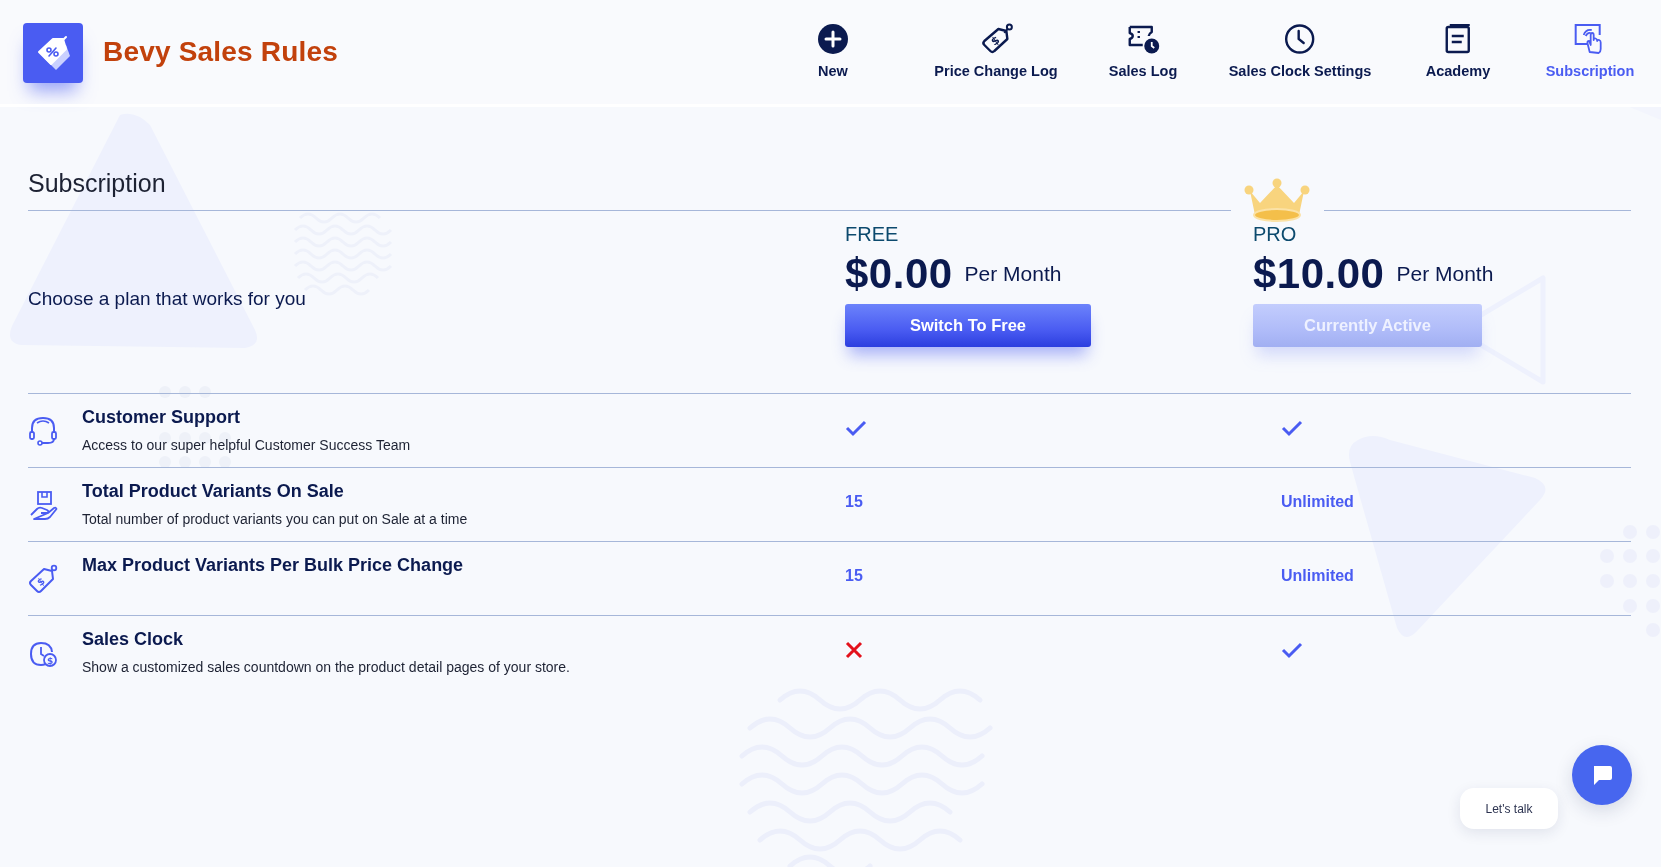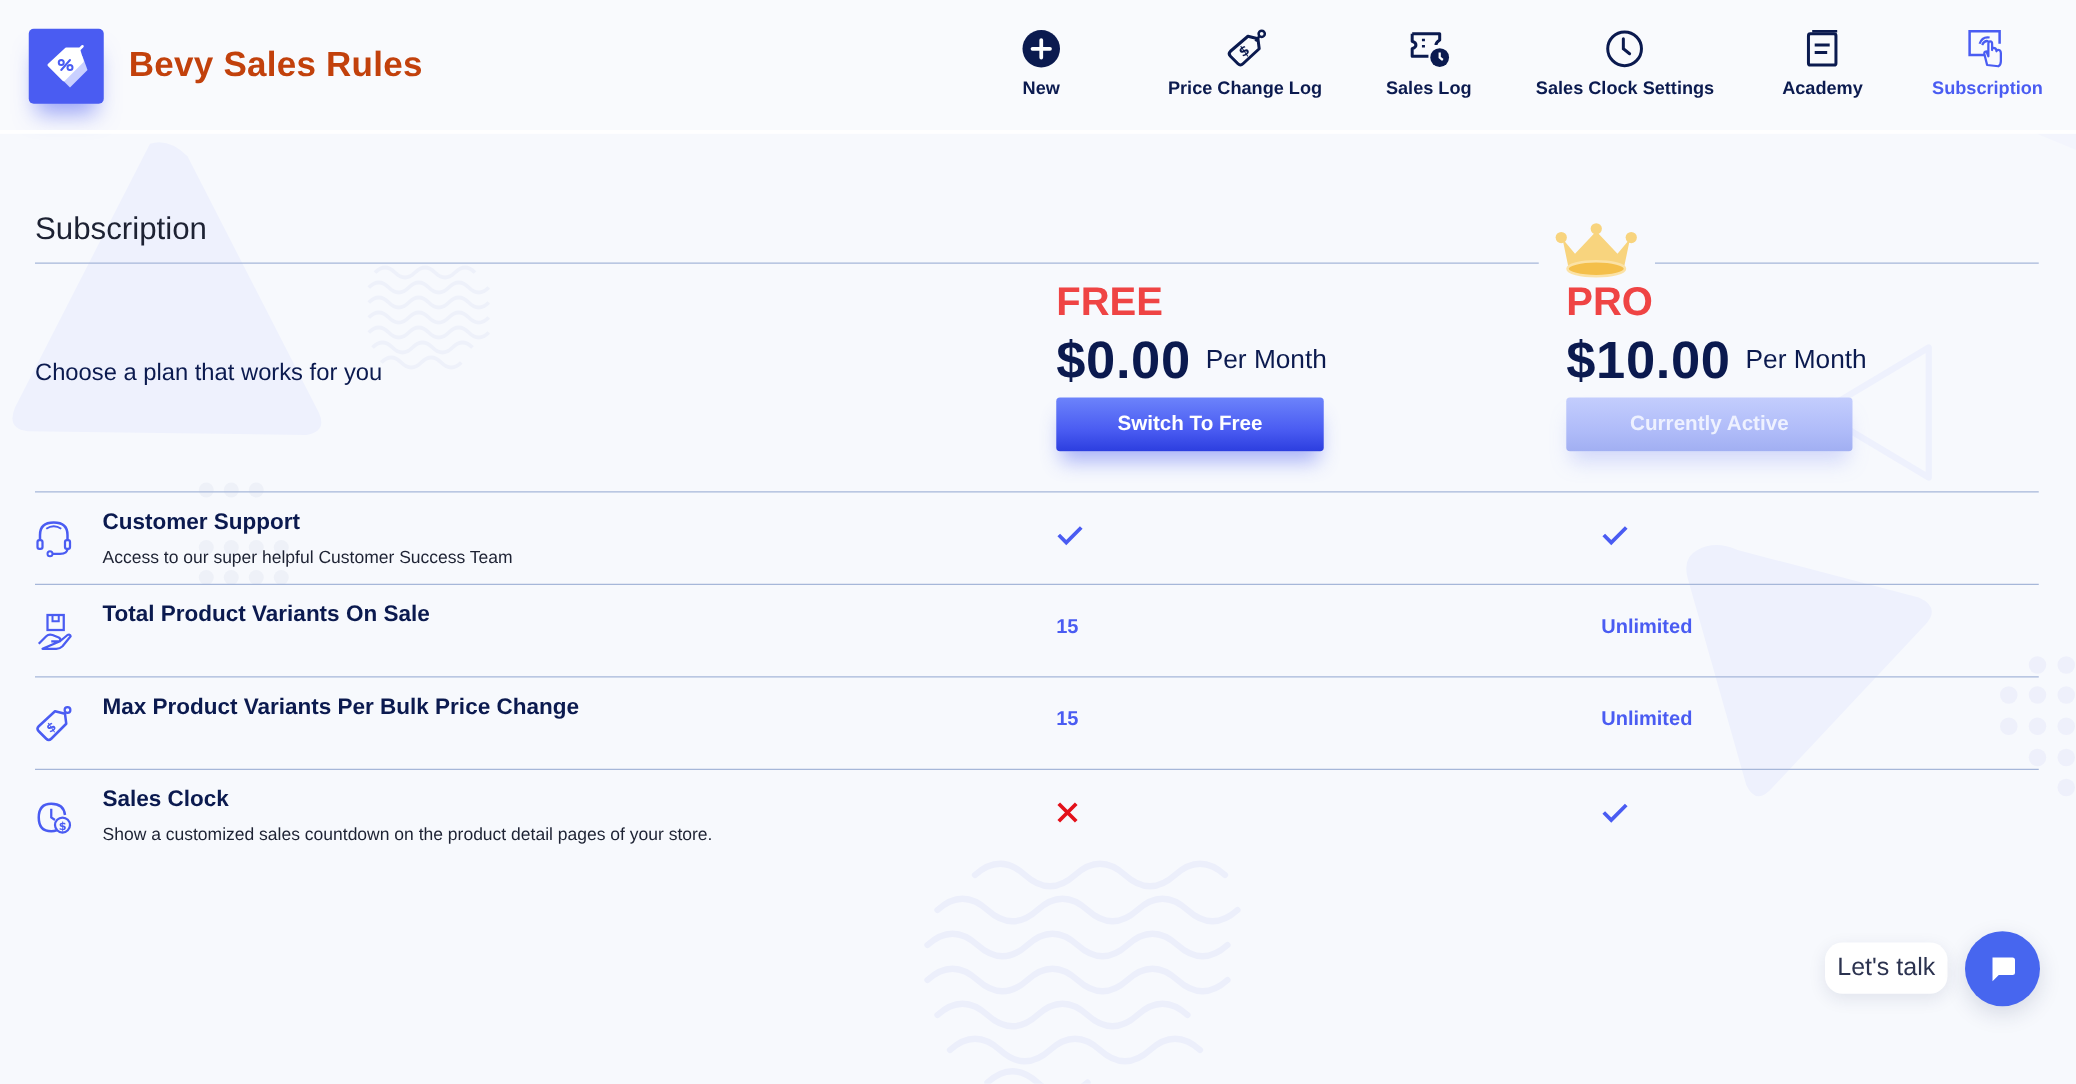--- a/index.html
+++ b/index.html
@@ -47,32 +47,32 @@
   .page-title {
     position: absolute; left: 28px; top: 62px;
     font-size: 25px; font-weight: 400; color: #1d2233;
   }
   .divider { position: absolute; height: 1px; background: #a6b7d9; }
 
   .heading-1 { position: absolute; left: 28px; top: 117px; font-size: 42px; font-weight: 400; color: #0b1a4f; }
   .heading-2 { position: absolute; left: 28px; top: 181px; font-size: 19px; font-weight: 400; color: #0b1a4f; }
 
   .plan { position: absolute; top: 116px; }
-  .plan-name { font-size: 32px; font-weight: 700; color: #ef4444; }
+  .plan-name { font-size: 20px; font-weight: 400; color: #0c4a6e; }
   .plan-price { margin-top: 4px; display: flex; align-items: center; }
   .plan-price .amount { font-size: 42px; font-weight: 700; color: #0b1a4f; letter-spacing: 0.5px; }
   .plan-price .period { margin-left: 12px; font-size: 21px; color: #0b1a4f; }
   .plan-btn {
     margin-top: 6px; height: 43px; border-radius: 3px; border: none;
     display: flex; align-items: center; justify-content: center;
     font-family: "Liberation Sans", "DejaVu Sans", sans-serif;
     font-size: 16.5px; font-weight: 700; color: #ffffff; cursor: pointer;
   }
   .btn-free {
-    width: 214px;
+    width: 246px;
     background: linear-gradient(180deg, #6c83fb 0%, #4a5cf2 60%, #2c3edf 100%);
     box-shadow: 0 12px 16px -4px rgba(74,92,242,0.45);
   }
   .btn-active {
     width: 229px;
     background: linear-gradient(180deg, #c3cdfd 0%, #b0bcf9 60%, #a1aff2 100%);
     color: #eef1ff;
     box-shadow: 0 12px 16px -4px rgba(140,155,245,0.35);
   }
   .crown { position: absolute; left: 1244px; top: 70px; width: 66px; height: 46px; }
@@ -81,25 +81,25 @@
   .feature-row { position: absolute; left: 28px; width: 1603px; height: 74px; }
   .feature-icon { position: absolute; left: 0; top: 22px; width: 30px; height: 32px; }
   .feature-title { position: absolute; left: 54px; top: 14px; font-size: 18px; font-weight: 700; color: #0b1a4f; white-space: nowrap; }
   .feature-desc { position: absolute; left: 54px; top: 44px; font-size: 14px; color: #1d2233; white-space: nowrap; }
   .cell { position: absolute; top: 26px; font-size: 16px; font-weight: 700; color: #4a5cf2; }
   .cell-free { left: 817px; }
   .cell-pro { left: 1225px; margin-left: 28px; }
 
   
   .chat-pill {
-    position: absolute; left: 1460px; top: 754px; width: 98px; height: 41px;
+    position: absolute; left: 1460px; top: 788px; width: 98px; height: 41px;
     background: #ffffff; border-radius: 14px;
     box-shadow: 0 4px 14px rgba(30,40,90,0.10);
     display: flex; align-items: center; justify-content: center;
-    font-size: 20px; color: #2c3350; z-index: 3; cursor: pointer;
+    font-size: 12px; color: #2c3350; z-index: 3; cursor: pointer;
   }
   .chat-button {
     position: absolute; left: 1572px; top: 745px; width: 60px; height: 60px;
     border-radius: 50%; background: #4766ef;
     box-shadow: 0 6px 18px rgba(30,40,90,0.15);
     display: flex; align-items: center; justify-content: center; z-index: 3; cursor: pointer;
   }
 </style>
 </head>
 <body>
@@ -316,20 +316,21 @@
 
   <div class="divider" style="left:28px; top:360px; width:1603px;"></div>
 
   <div class="feature-row" style="top:360px">
     <svg class="feature-icon" viewBox="0 0 30 32">
       <rect x="10" y="3" width="13" height="12" fill="none" stroke="#4a5cf2" stroke-width="1.8"></rect>
       <path d="M14 3 V8 H19 V3" fill="none" stroke="#4a5cf2" stroke-width="1.6"></path>
       <path d="M3 26 L9 20 Q11 18 14 19 L19 21 Q21 22 20 24 H13 M20 24 L26 19 Q28 18 28.5 20 L22 28 Q20 30 17 30 H9 L6 30 Z" fill="none" stroke="#4a5cf2" stroke-width="1.8" stroke-linejoin="round"></path>
     </svg>
     <div class="feature-title">Total Product Variants On Sale</div>
+    <div class="feature-desc">Total number of product variants you can put on Sale at a time</div>
     <div class="cell cell-free">15</div>
     <div class="cell cell-pro">Unlimited</div>
   </div>
 
   <div class="divider" style="left:28px; top:434px; width:1603px;"></div>
 
   <div class="feature-row" style="top:434px">
     <svg class="feature-icon" viewBox="0 0 30 32">
       <path d="M16 6 L24 8 L25 16 L13 28 Q11 30 9 28 L3 22 Q1 20 3 18 Z" fill="none" stroke="#4a5cf2" stroke-width="2" stroke-linejoin="round"></path>
       <circle cx="26" cy="5" r="2.3" fill="none" stroke="#4a5cf2" stroke-width="1.8"></circle>

